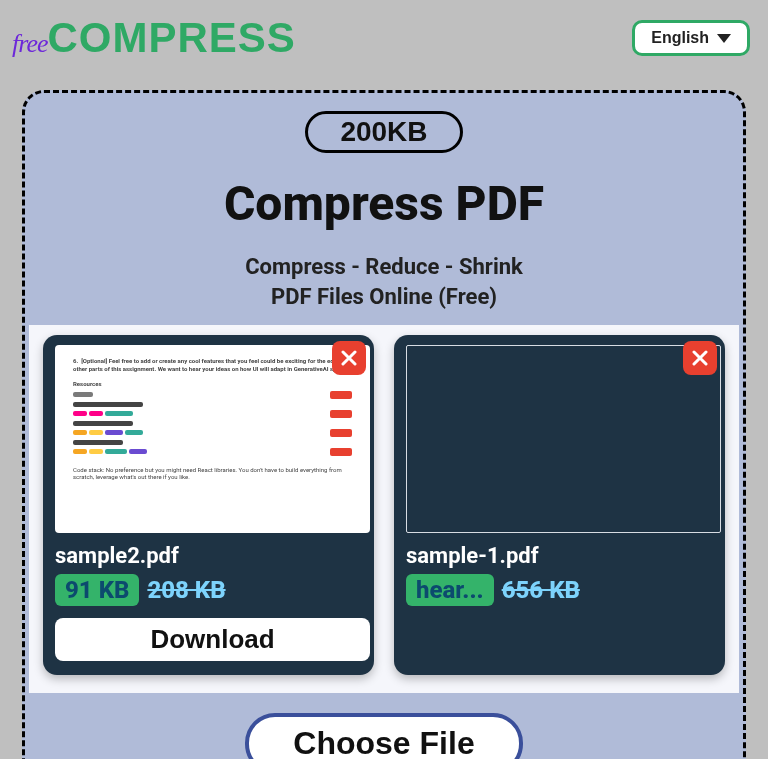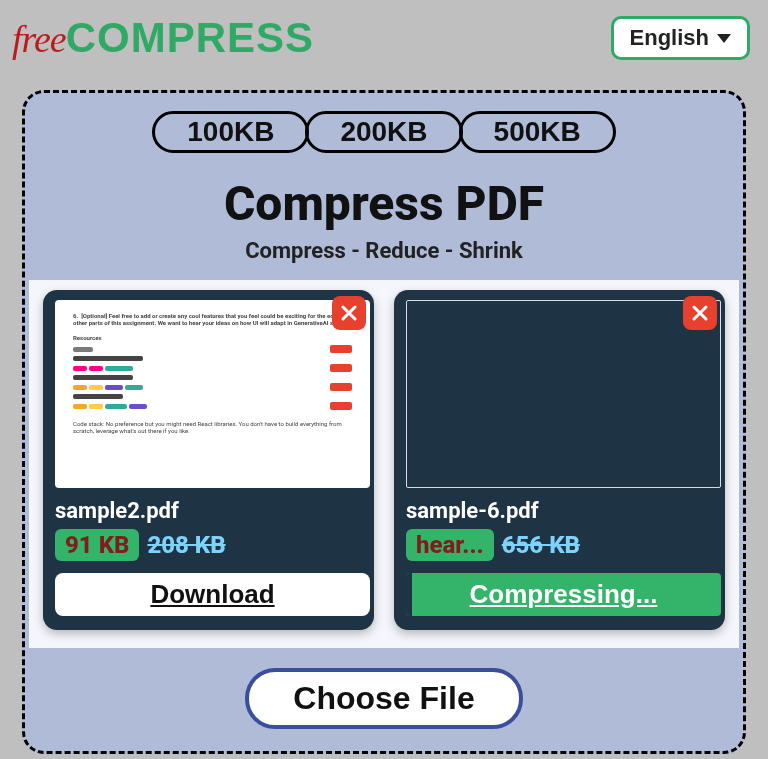--- a/index.html
+++ b/index.html
@@ -17,39 +17,39 @@
     padding: 14px 18px 14px 12px;
   }
   .logo {
     font-size: 42px;
     font-weight: 700;
     font-style: italic;
     letter-spacing: -1px;
     font-family: "Comic Sans MS", cursive, sans-serif;
   }
   .logo-free {
-    color: #b91c1c;
+    color: #6d28d9;
     font-family: cursive;
     font-weight: 500;
     font-style: italic;
-    font-size: 38px;
+    font-size: 26px;
   }
   .logo-compress {
     color: #2fa965;
     font-family: Arial, sans-serif;
     font-style: normal;
     font-weight: 800;
     letter-spacing: 1px;
   }
   .lang-btn {
     background: #fff;
     border: 3px solid #2fa965;
     border-radius: 10px;
     padding: 6px 16px;
-    font-size: 22px;
+    font-size: 16px;
     font-weight: 700;
     color: #222;
     display: flex;
     align-items: center;
     gap: 8px;
     cursor: pointer;
     justify-content: space-between;
   }
   .caret-down {
     width: 0; height: 0;
@@ -88,21 +88,21 @@
     font-weight: 800;
     color: #111;
     margin-top: 22px;
   }
   .subtitle {
     text-align: center;
     font-size: 22px;
     font-weight: 700;
     color: #222;
     line-height: 1.35;
-    margin-top: 4px;
+    margin-top: 20px;
     margin-bottom: 14px;
   }
   .cards-row {
     background: #f5f6fb;
     padding: 10px 14px 18px 14px;
     display: flex;
     gap: 20px;
     margin: 0 -4px;
   }
   .card {
@@ -157,42 +157,41 @@
     margin-top: 10px;
   }
   .size-row {
     display: flex;
     align-items: center;
     gap: 8px;
     margin-top: 6px;
   }
   .size-badge {
     background: #34b36a;
-    color: #7f1d1d;
+    color: #0c4a6e;
     font-weight: 800;
     font-size: 24px;
     padding: 2px 10px;
     border-radius: 6px;
   }
   .size-old {
     color: #7dd3fc;
     font-size: 24px;
     font-weight: 800;
     text-decoration: line-through;
   }
   .action-btn {
     width: 100%;
     margin-top: 12px;
     border: none;
     border-radius: 8px;
     font-size: 26px;
     font-weight: 700;
     padding: 6px 0;
     cursor: pointer;
-    text-decoration: underline;
   }
   .btn-download { background:#fff; color:#111; }
   .btn-compressing {
     background:#34b36a;
     color:#fff;
     border-radius: 4px;
     position: relative;
     overflow: hidden;
   }
   .btn-compressing::before {
@@ -224,28 +223,27 @@
   </div>
   <button class="lang-btn">
     <span>English</span>
     <span class="caret-down"></span>
   </button>
 </div>
 
 <div class="main-panel">
 
   <div class="size-pills">
-    <button class="pill">100KB</button>
     <button class="pill">200KB</button>
-    <button class="pill">500KB</button>
   </div>
 
   <h1 class="title">Compress PDF</h1>
   <div class="subtitle">
     <div>Compress - Reduce - Shrink</div>
+    <div>PDF Files Online (Free)</div>
   </div>
 
   <div class="cards-row">
 
     <div class="card">
       <div class="close-btn">
         <svg viewBox="0 0 16 16">
             <path d="M2 2 L14 14 M14 2 L2 14" stroke="#fff" stroke-width="3" stroke-linecap="round"></path>
           </svg>
       </div>
@@ -311,25 +309,24 @@
       <button class="action-btn btn-download">Download</button>
     </div>
 
     <div class="card">
       <div class="close-btn">
         <svg viewBox="0 0 16 16">
             <path d="M2 2 L14 14 M14 2 L2 14" stroke="#fff" stroke-width="3" stroke-linecap="round"></path>
           </svg>
       </div>
       <div class="thumb-empty"></div>
-      <div class="filename">sample-6.pdf</div>
+      <div class="filename">sample-1.pdf</div>
       <div class="size-row">
         <span class="size-badge">hear...</span>
         <span class="size-old">656 KB</span>
       </div>
-      <button class="action-btn btn-compressing">Compressing...</button>
     </div>
 
   </div>
 
   <button class="choose-file">Choose File</button>
 
 </div>
 
 </body></html>

